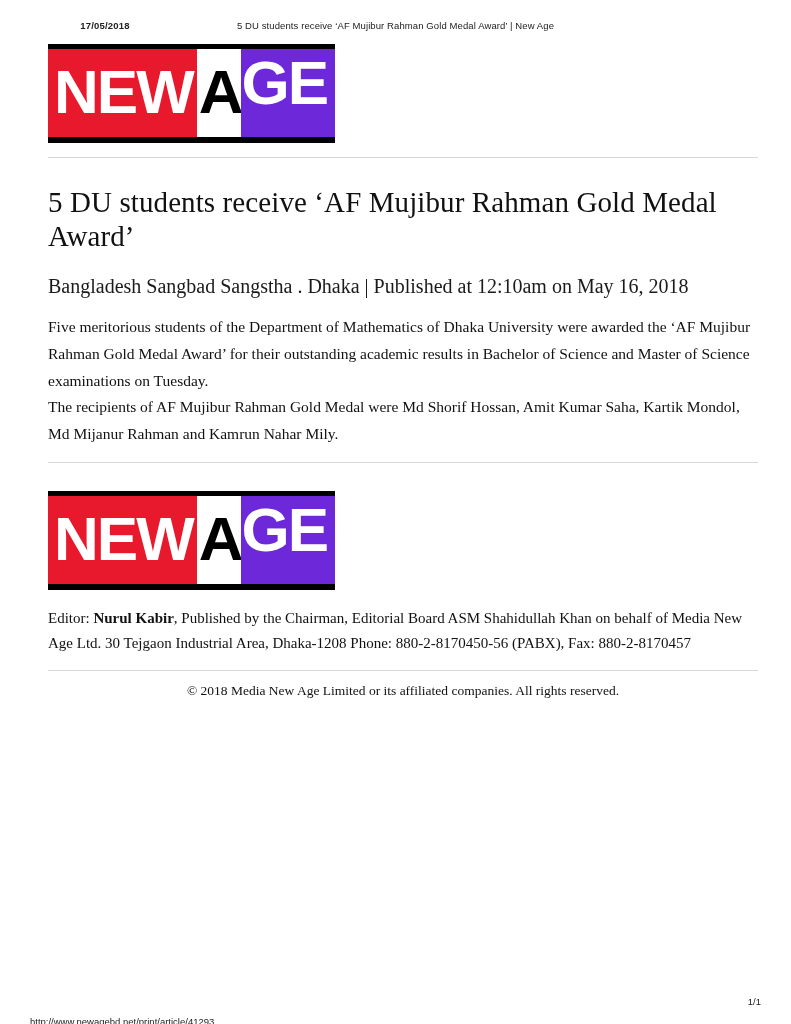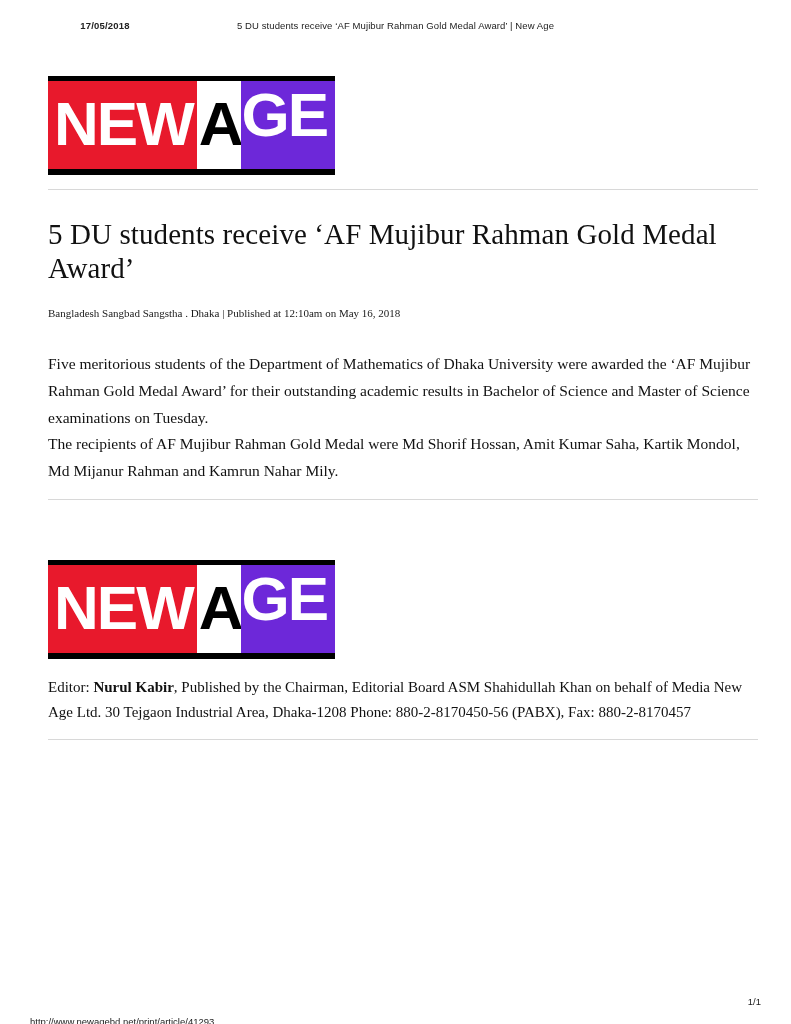--- a/index.html
+++ b/index.html
@@ -61,21 +61,20 @@
     margin-bottom: 8px;
   }
 
   
   .logo {
     display: inline-block;
     position: relative;
     background: #000;
     padding: 0;
     line-height: 0;
-    margin-top: 32px;
   }
   .logo-inner {
     display: flex;
     align-items: stretch;
     height: 100%;
   }
   .logo .seg {
     font-family: "Liberation Sans", sans-serif;
     font-weight: bold;
     font-style: normal;
@@ -125,27 +124,27 @@
     font-family: "Liberation Serif", serif;
     font-weight: normal;
     font-size: 29px;
     line-height: 1.16;
     margin: 28px 0 0 0;
     color: #111;
     letter-spacing: .1px;
   }
 
   .byline {
-    font-size: 11px;
+    font-size: 20px;
     margin-top: 22px;
     color: #1a1a1a;
   }
 
   .article {
-    margin-top: 32px;
+    margin-top: 16px;
     font-size: 15.5px;
     line-height: 1.72;
     color: #111;
   }
   .article p { margin: 0; }
 
   .footer-rule-1 { margin-top: 38px; }
 
   .logo-wrap-bottom { margin-top: 28px; }
 
@@ -215,18 +214,19 @@
     </div>
   </div>
 
   <div class="imprint">
     <span>Editor:</span>
     <strong>Nurul Kabir</strong><span>, Published by the Chairman, Editorial Board ASM Shahidullah Khan on behalf of Media New Age Ltd. 30 Tejgaon Industrial Area, Dhaka-1208 Phone: 880-2-8170450-56 (PABX), Fax: 880-2-8170457</span>
   </div>
 
   <hr class="rule footer-rule-2">
 
+  <div class="copyright">© 2018 Media New Age Limited or its affiliated companies. All rights reserved.</div>
 </div>
 
 <div class="print-chrome print-footer">
   <div class="pf-left">http://www.newagebd.net/print/article/41293</div>
   <div class="pf-right">1/1</div>
 </div>
 
 </body></html>

